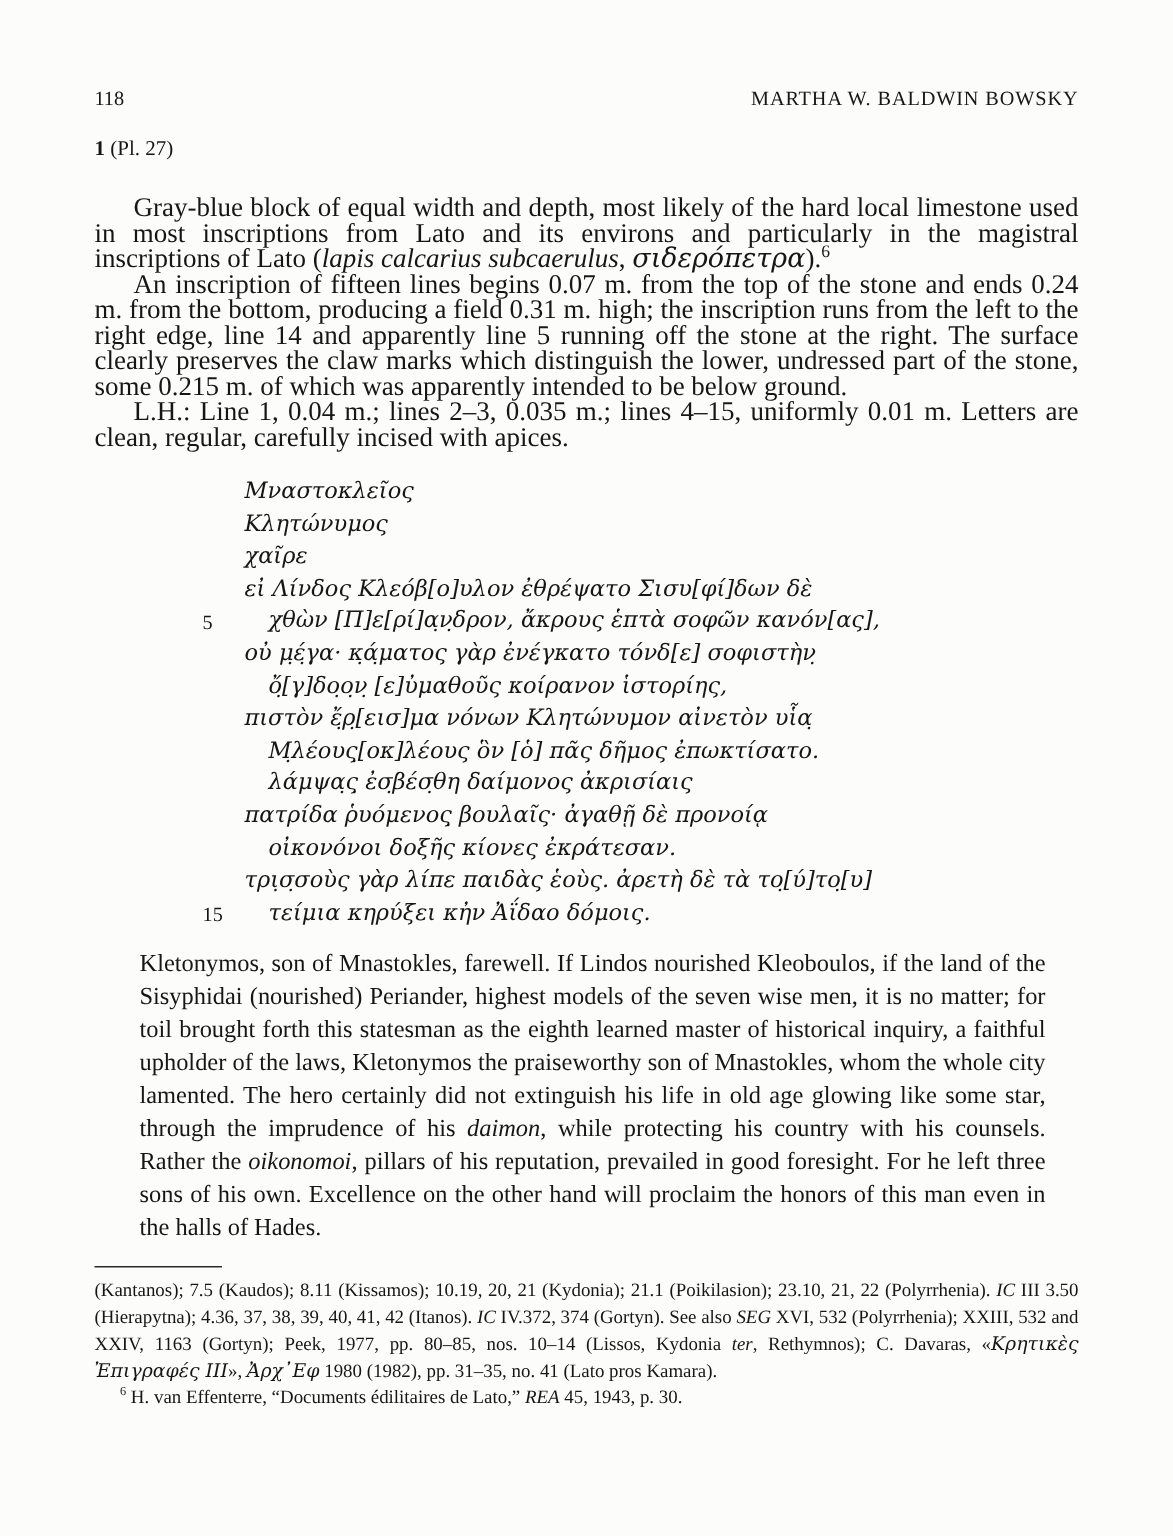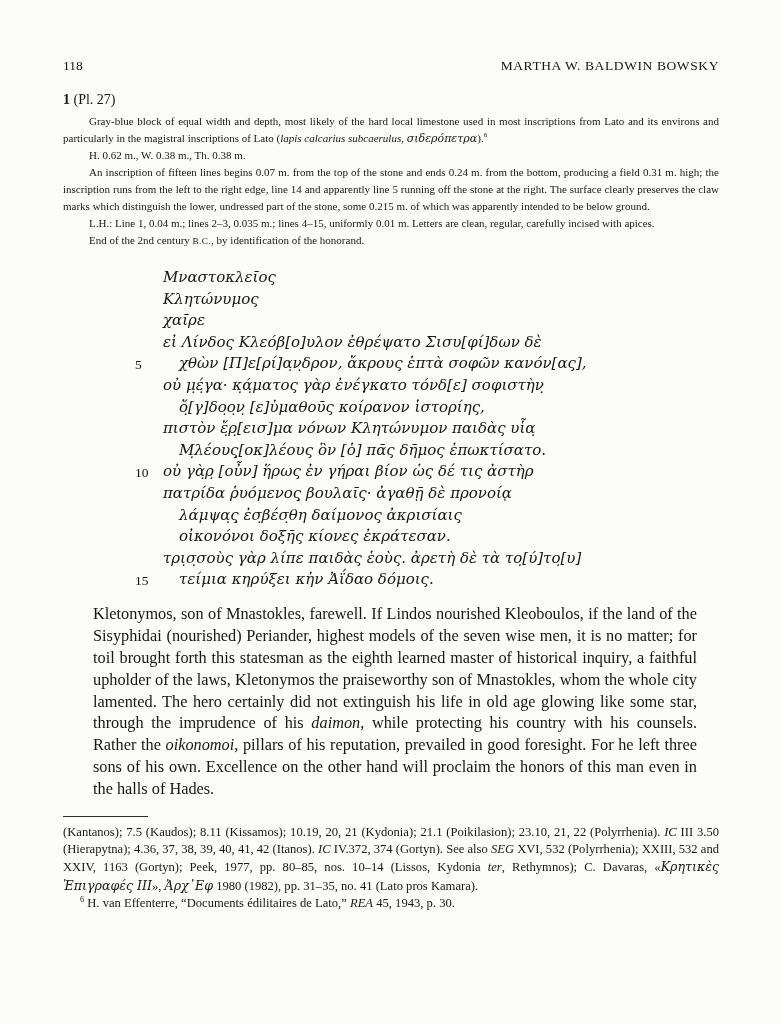--- a/index.html
+++ b/index.html
@@ -18,26 +18,26 @@
     overflow:hidden;
   }
   .running-header {
     position:relative;
     height:18px;
     font-size:13.5px;
   }
   .pageno { position:absolute; left:0; top:0; }
   .runhead { display:block; text-align:right; letter-spacing:0.6px; }
 
-  .entry-heading { font-size:14px; margin:16px 0 5px 0; }
+  .entry-heading { font-size:14px; margin:16px 0 22px 0; }
   .entry-num { font-weight:bold; }
 
   .body-par {
     margin:0;
-    font-size:11px;
+    font-size:18px;
     line-height:17px;
     text-align:justify;
   }
   .indent { text-indent:26px; }
 
   .greek-block {
     margin:17px 0 12px 72px;
     font-size:15px;
     line-height:21.6px;
     font-family:"DejaVu Serif", serif;
@@ -85,38 +85,35 @@
   <header class="running-header">
     <span class="pageno">118</span>
     <span class="runhead">MARTHA W. BALDWIN BOWSKY</span>
   </header>
 
   <div class="entry-heading">
     <span class="entry-num">1</span><span> (Pl. 27)</span>
   </div>
 
   <p class="body-par indent"><span>Gray-blue block of equal width and depth, most likely of the hard local limestone used in most inscriptions from Lato and its environs and particularly in the magistral inscriptions of Lato (</span><span class="seg-i">lapis calcarius subcaerulus</span><span>, </span><span class="seg-g">σιδερόπετρα</span><span>).</span><span class="seg-sup">6</span></p>
-  <p class="body-par indent">H. 0.62 m., W. 0.38 m., Th. 0.38 m.</p>
   <p class="body-par indent">An inscription of fifteen lines begins 0.07 m. from the top of the stone and ends 0.24 m. from the bottom, producing a field 0.31 m. high; the inscription runs from the left to the right edge, line 14 and apparently line 5 running off the stone at the right.  The surface clearly preserves the claw marks which distinguish the lower, undressed part of the stone, some 0.215 m. of which was apparently intended to be below ground.</p>
   <p class="body-par indent">L.H.: Line 1, 0.04 m.; lines 2–3, 0.035 m.; lines 4–15, uniformly 0.01 m. Letters are clean, regular, carefully incised with apices.</p>
-  <p class="body-par indent"><span>End of the 2nd century </span><span class="seg-sc">B.C.</span><span>, by identification of the honorand.</span></p>
 
   <div class="greek-block">
     <div class="gl"><span class="gtext">Μναστοκλεῖος</span></div>
     <div class="gl"><span class="gtext">Κλητώνυμος</span></div>
     <div class="gl"><span class="gtext">χαῖρε</span></div>
     <div class="gl"><span class="gtext">εἰ Λίνδος Κλεόβ[ο]υλον ἐθρέψατο Σισυ[φί]δων δὲ</span></div>
     <div class="gl ind"><span class="lnum">5</span><span class="gtext">χθὼν [Π]ε[ρί]α̣ν̣δρον, ἄκρους ἑπτὰ σοφῶν κανόν[ας],</span></div>
     <div class="gl"><span class="gtext">οὐ μ̣έ̣γα· κ̣ά̣ματος γὰρ ἐνέγκατο τόνδ[ε] σοφιστὴν̣</span></div>
     <div class="gl ind"><span class="gtext">ὄ̣[γ]δο̣ο̣ν̣ [ε]ὐμαθοῦς κοίρανον ἱστορίης,</span></div>
-    <div class="gl"><span class="gtext">πιστὸν ἔ̣ρ̣[εισ]μα νόνων Κλητώνυμον παιδὰς υἷα̣</span></div>
+    <div class="gl"><span class="gtext">πιστὸν ἔ̣ρ̣[εισ]μα νόνων Κλητώνυμον αἰνετὸν υἷα̣</span></div>
     <div class="gl ind"><span class="gtext">Μ̣λέους̣[οκ]λέους ὃν [ὁ] πᾶς δῆμος ἐπωκτίσατο.</span></div>
-    <div class="gl"><span class="lnum">10</span><span class="gtext">οὐ γὰ̣ρ̣ [οὖν] ἥρως ἐν γήραι βίον ὡς δέ τις ἀστὴρ</span></div>
+    <div class="gl ind"><span class="gtext">λάμψα̣ς̣ ἐσ̣βέσ̣θη δαίμονος ἀκρισίαις</span></div>
     <div class="gl"><span class="gtext">πατρίδα ῥυόμενος̣ βουλαῖς· ἀγαθῇ δὲ προνοίᾳ</span></div>
-    <div class="gl ind"><span class="gtext">λάμψα̣ς̣ ἐσ̣βέσ̣θη δαίμονος ἀκρισίαις</span></div>
     <div class="gl ind"><span class="gtext">οἰκονόνοι δοξῆς κίονες ἐκράτεσαν.</span></div>
     <div class="gl"><span class="gtext">τρι̣σ̣σοὺς γὰρ λίπε παιδὰς ἑοὺς. ἀρετὴ δὲ τὰ το̣[ύ]το̣[υ]</span></div>
     <div class="gl ind"><span class="lnum">15</span><span class="gtext">τείμια κηρύξει κἠν Ἀΐδαο δόμοις.</span></div>
   </div>
 
   <p class="translation"><span>Kletonymos, son of Mnastokles, farewell. If Lindos nourished Kleoboulos, if the land of the Sisyphidai (nourished) Periander, highest models of the seven wise men, it is no matter; for toil brought forth this statesman as the eighth learned master of historical inquiry, a faithful upholder of the laws, Kletonymos the praiseworthy son of Mnastokles, whom the whole city lamented. The hero certainly did not extinguish his life in old age glowing like some star, through the imprudence of his </span><span class="seg-i">daimon</span><span>, while protecting his country with his counsels. Rather the </span><span class="seg-i">oikonomoi</span><span>, pillars of his reputation, prevailed in good foresight. For he left three sons of his own. Excellence on the other hand will proclaim the honors of this man even in the halls of Hades.</span></p>
 
   <div class="fn-rule"></div>
   <p class="footnote"><span>(Kantanos); 7.5 (Kaudos); 8.11 (Kissamos); 10.19, 20, 21 (Kydonia); 21.1 (Poikilasion); 23.10, 21, 22 (Polyrrhenia). </span><span class="seg-i">IC</span><span> III 3.50 (Hierapytna); 4.36, 37, 38, 39, 40, 41, 42 (Itanos). </span><span class="seg-i">IC</span><span> IV.372, 374 (Gortyn). See also </span><span class="seg-i">SEG</span><span> XVI, 532 (Polyrrhenia); XXIII, 532 and XXIV, 1163 (Gortyn); Peek, 1977, pp. 80–85, nos. 10–14 (Lissos, Kydonia </span><span class="seg-i">ter</span><span>, Rethymnos); C. Davaras, «</span><span class="seg-g">Κρητικὲς Ἐπιγραφές III</span><span>», </span><span class="seg-g">Ἀρχ᾿Εφ</span><span> 1980 (1982), pp. 31–35, no. 41 (Lato pros Kamara).</span></p>
   <p class="footnote fn-indent"><span class="seg-sup">6</span><span> H. van Effenterre, “Documents édilitaires de Lato,” </span><span class="seg-i">REA</span><span> 45, 1943, p. 30.</span></p>

